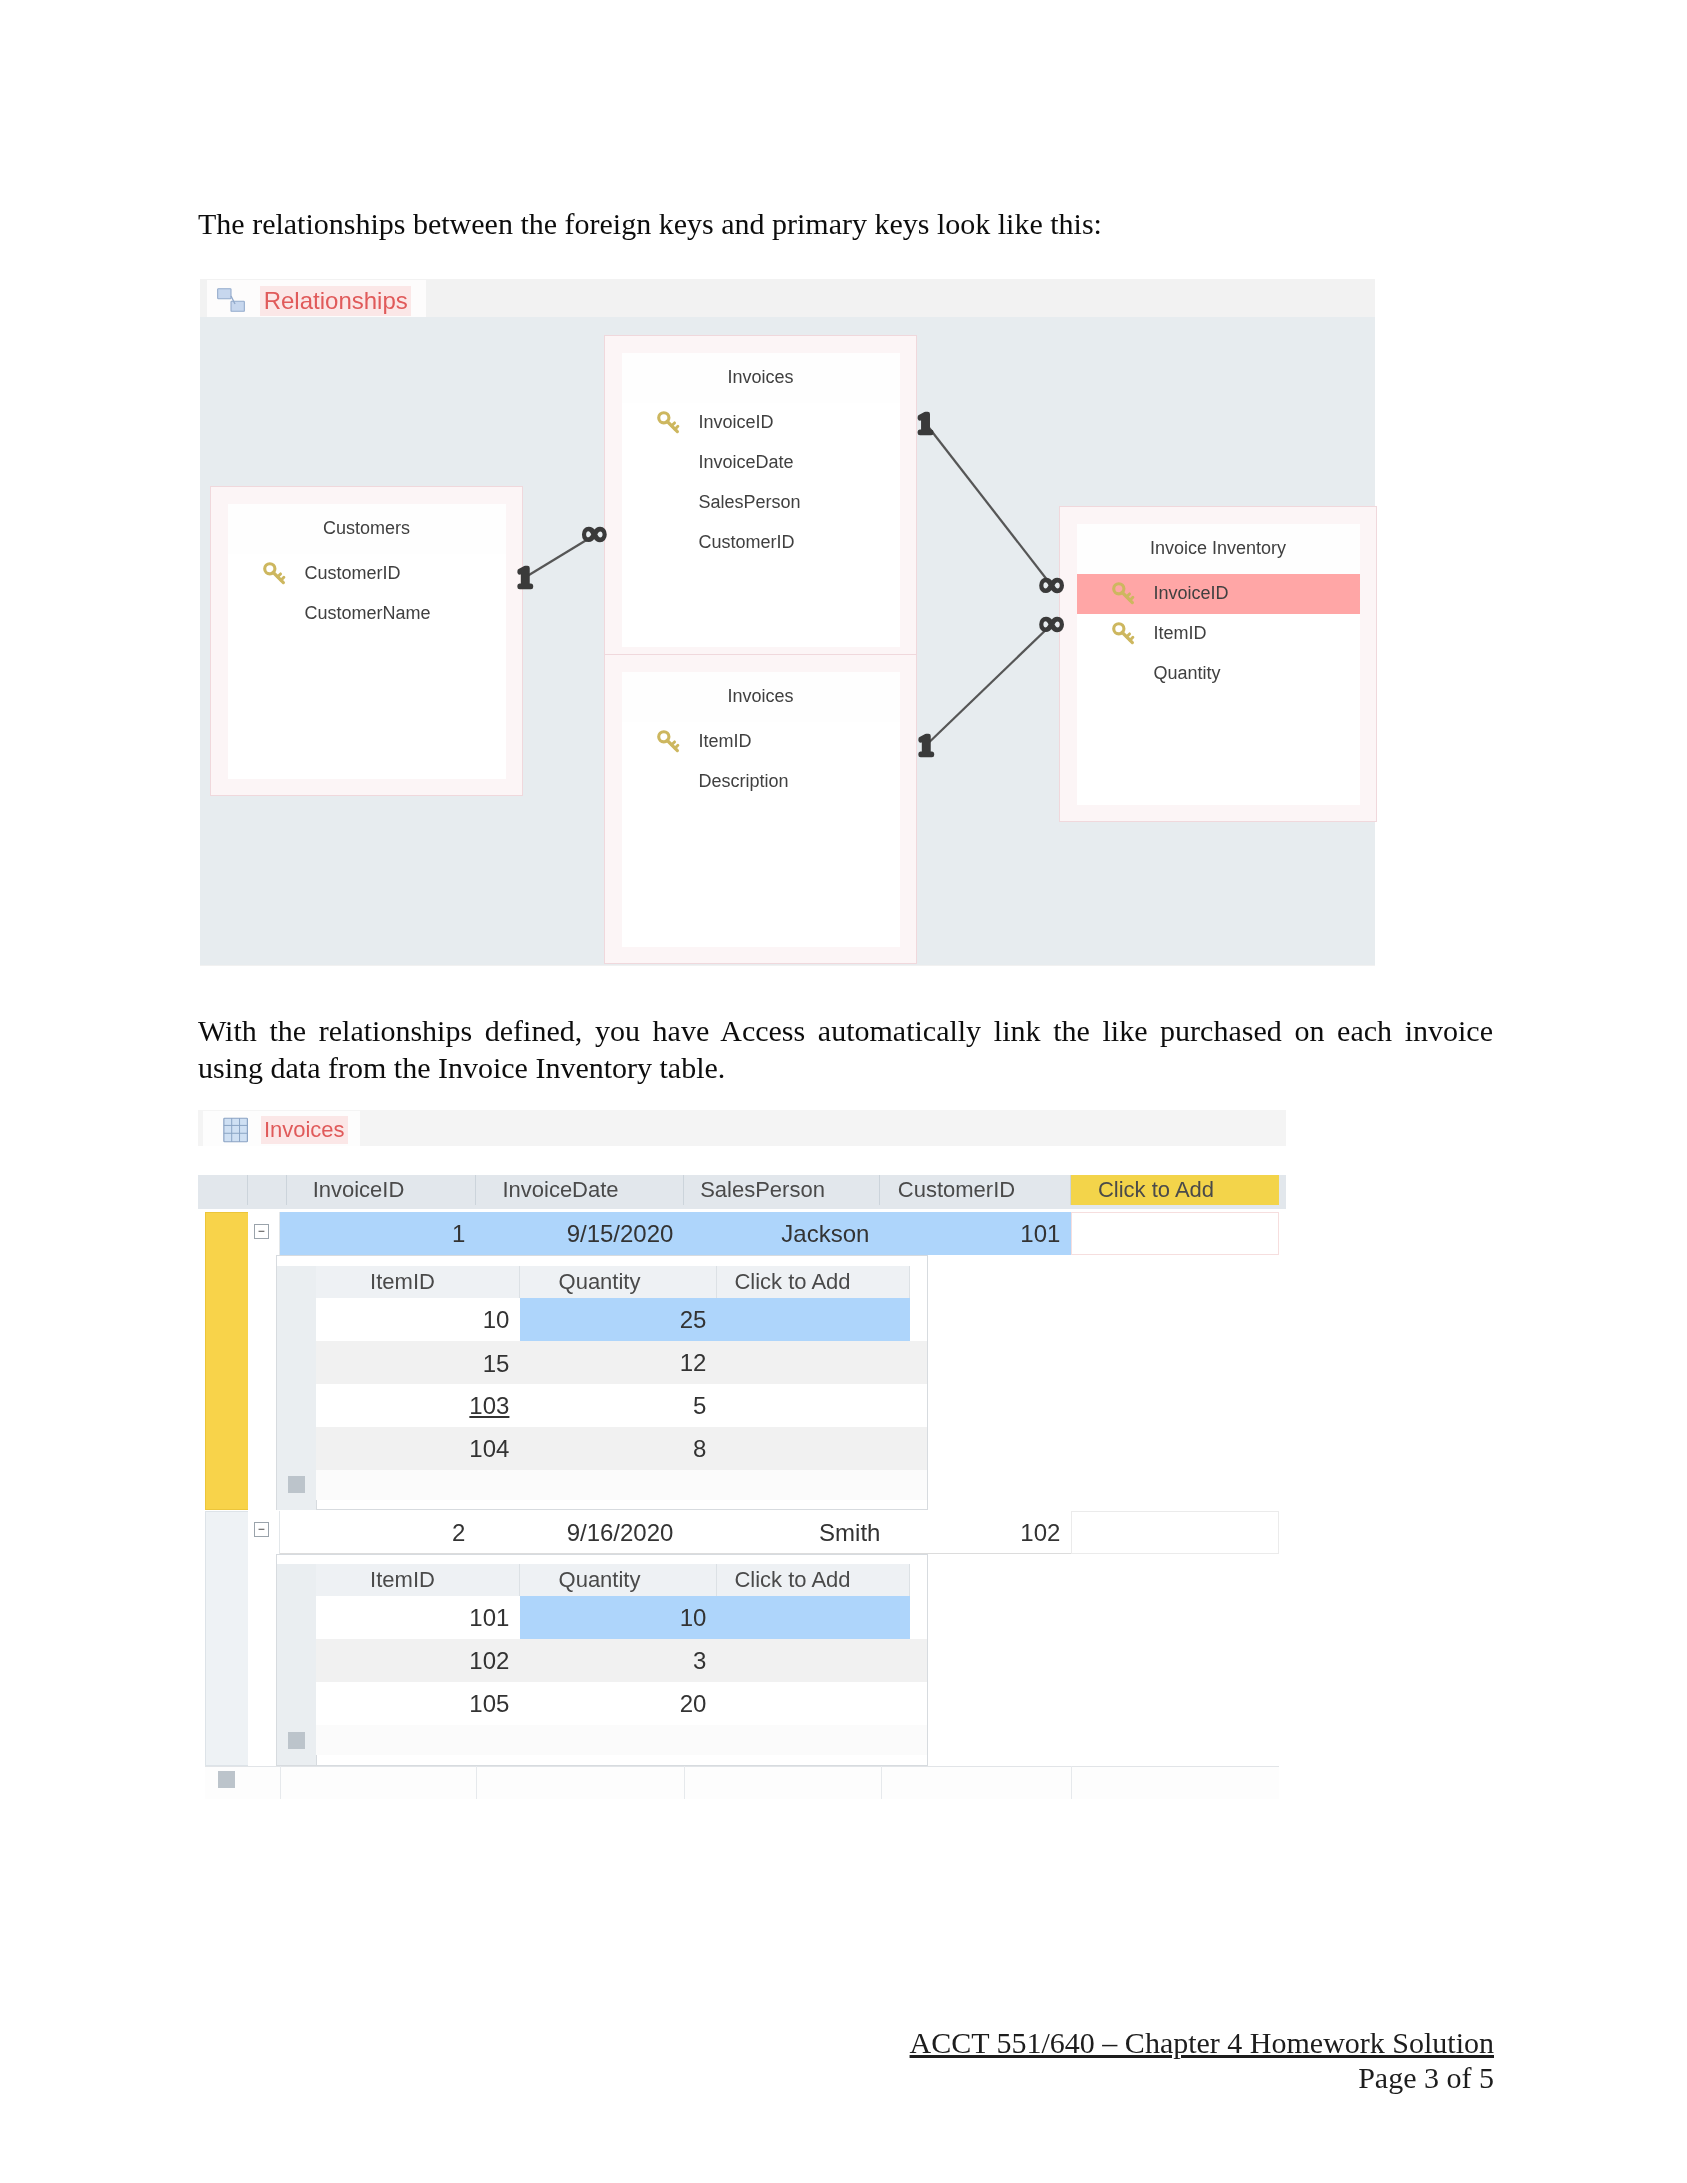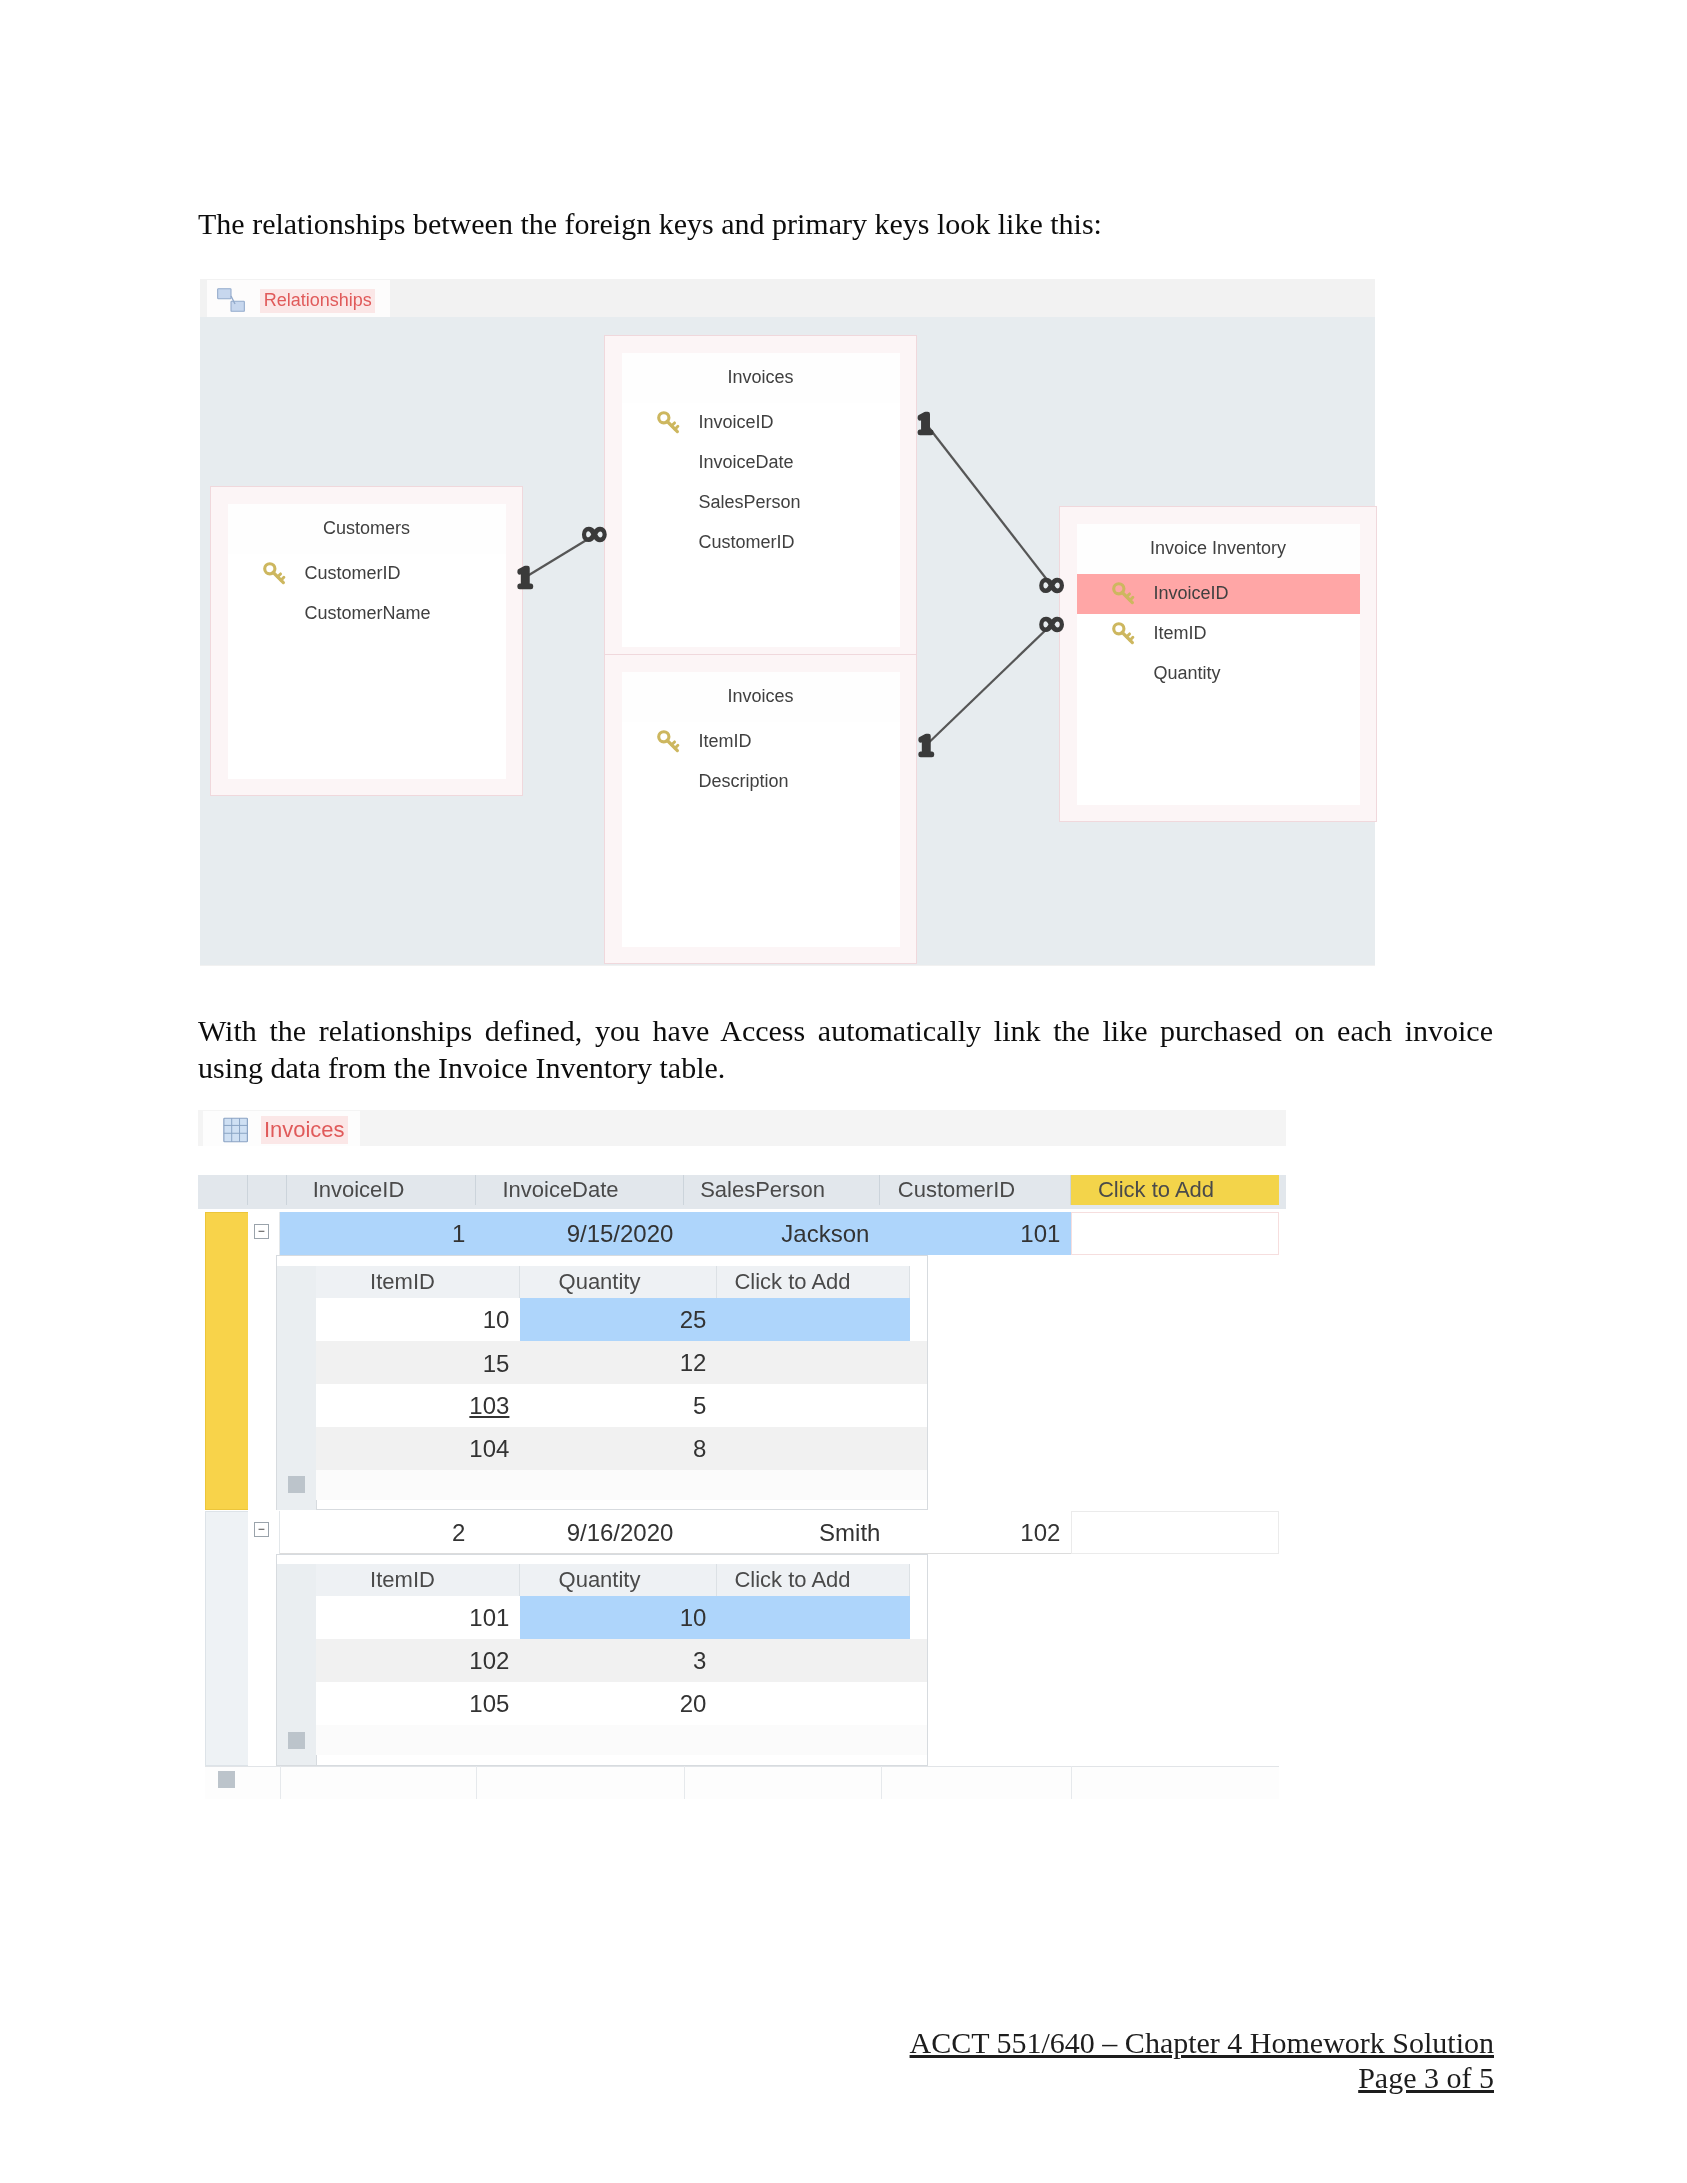--- a/index.html
+++ b/index.html
@@ -6,21 +6,21 @@
   body{width:1687px;height:2183px;font-family:"Liberation Serif",serif;}
   .page{position:relative;width:1687px;height:2183px;overflow:hidden;background:#fff;margin-top:12px;}
 
   .para{position:absolute;font-family:"Liberation Serif",serif;font-size:30px;color:#0d0d0d;line-height:1.0;text-align:justify;}
 
   
   .shot1{position:absolute;left:200px;top:267px;width:1175px;height:687px;background:#f1f1f1;}
   .s1tabbar{position:absolute;left:0;top:0;width:100%;height:38px;background:#f2f2f2;}
   .s1tab{position:absolute;left:6.6px;top:1.3px;height:41px;background:#fdfcfc;display:flex;align-items:center;padding:0 14.6px 0 8.6px;box-sizing:border-box;}
   .tab-icon{width:32px;height:34px;margin-right:13.2px;flex:0 0 auto;display:block;}
-  .tab-label{font-family:"Liberation Sans",sans-serif;font-size:18px;color:#e05a5a;white-space:nowrap;background:#fbe7e7;padding:1.3px 3.3px;}
+  .tab-label{font-family:"Liberation Sans",sans-serif;font-size:24px;color:#e05a5a;white-space:nowrap;background:#fbe7e7;padding:1.3px 3.3px;}
   .s1canvas{position:absolute;left:0;top:38px;width:100%;height:648px;background:#e7ecef;}
 
   .tbl{position:absolute;background:#fcf5f6;border:1.3px solid #f0d8dc;box-sizing:border-box;padding:16.5px;}
   .tbl .inner{background:#fff;height:100%;width:100%;box-sizing:border-box;}
   .tbl .ttl{height:50px;display:flex;align-items:center;justify-content:center;font-family:"Liberation Sans",sans-serif;font-size:18px;color:#404040;background:#fefefe;}
   .flds{position:relative;}
   .fld{height:40px;display:flex;align-items:center;font-family:"Liberation Sans",sans-serif;font-size:18px;color:#404040;box-sizing:border-box;padding-left:77px;}
   .fld .kslot{width:28px;height:28px;flex:0 0 auto;display:flex;align-items:center;justify-content:center;margin-left:-44px;}
   .fld .nm{margin-left:16px;}
   .fld.sel{background:#ffa6a6;}
@@ -260,15 +260,15 @@
           <div style="position:absolute;left:82px;top:620px;width:0.7px;height:33px;background:#e6e9ec;"></div>
           <div style="position:absolute;left:278px;top:620px;width:0.7px;height:33px;background:#e6e9ec;"></div>
           <div style="position:absolute;left:486px;top:620px;width:0.7px;height:33px;background:#e6e9ec;"></div>
           <div style="position:absolute;left:683px;top:620px;width:0.7px;height:33px;background:#e6e9ec;"></div>
           <div style="position:absolute;left:873px;top:620px;width:0.7px;height:33px;background:#e6e9ec;"></div>
         </div>
     </div>
   </div>
 
   <div class="ftr" style="right:193px;top:2014px;text-decoration:underline;">ACCT 551/640 – Chapter 4 Homework Solution</div>
-  <div class="ftr" style="right:193px;top:2049px;text-decoration:underline;">Page 3 of 5</div>
+  <div class="ftr" style="right:193px;top:2049px;">Page 3 of 5</div>
 </div>
 
 
 </body></html>

